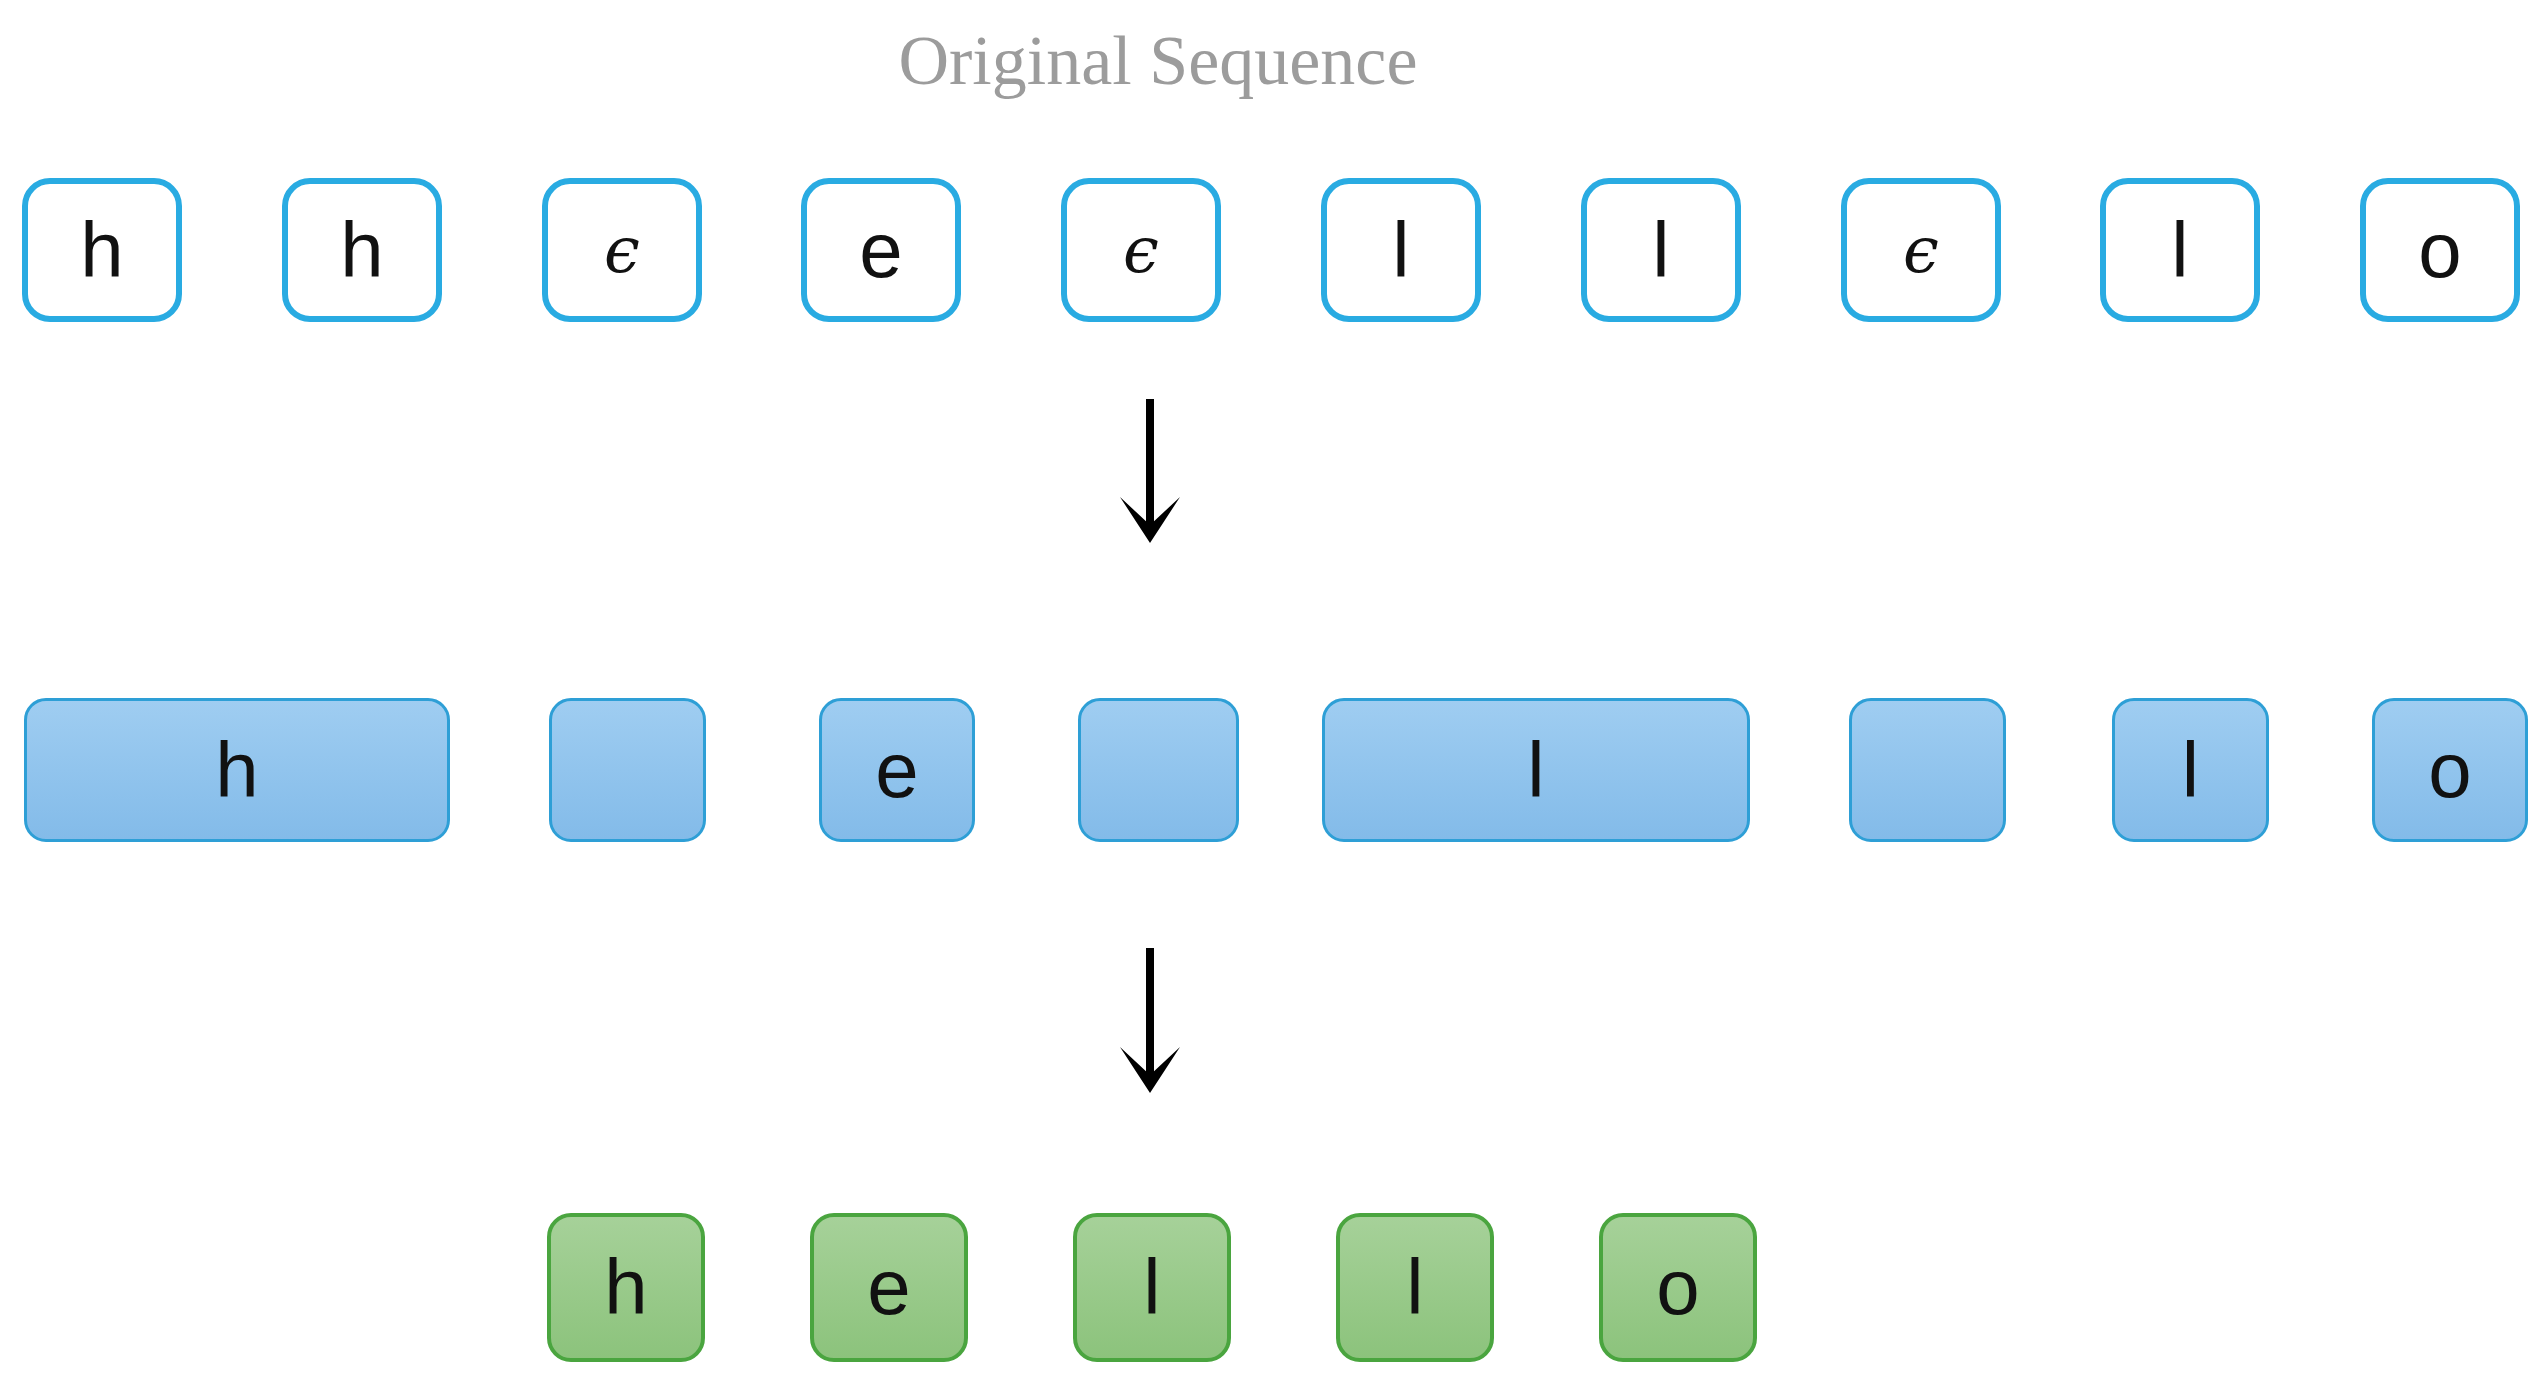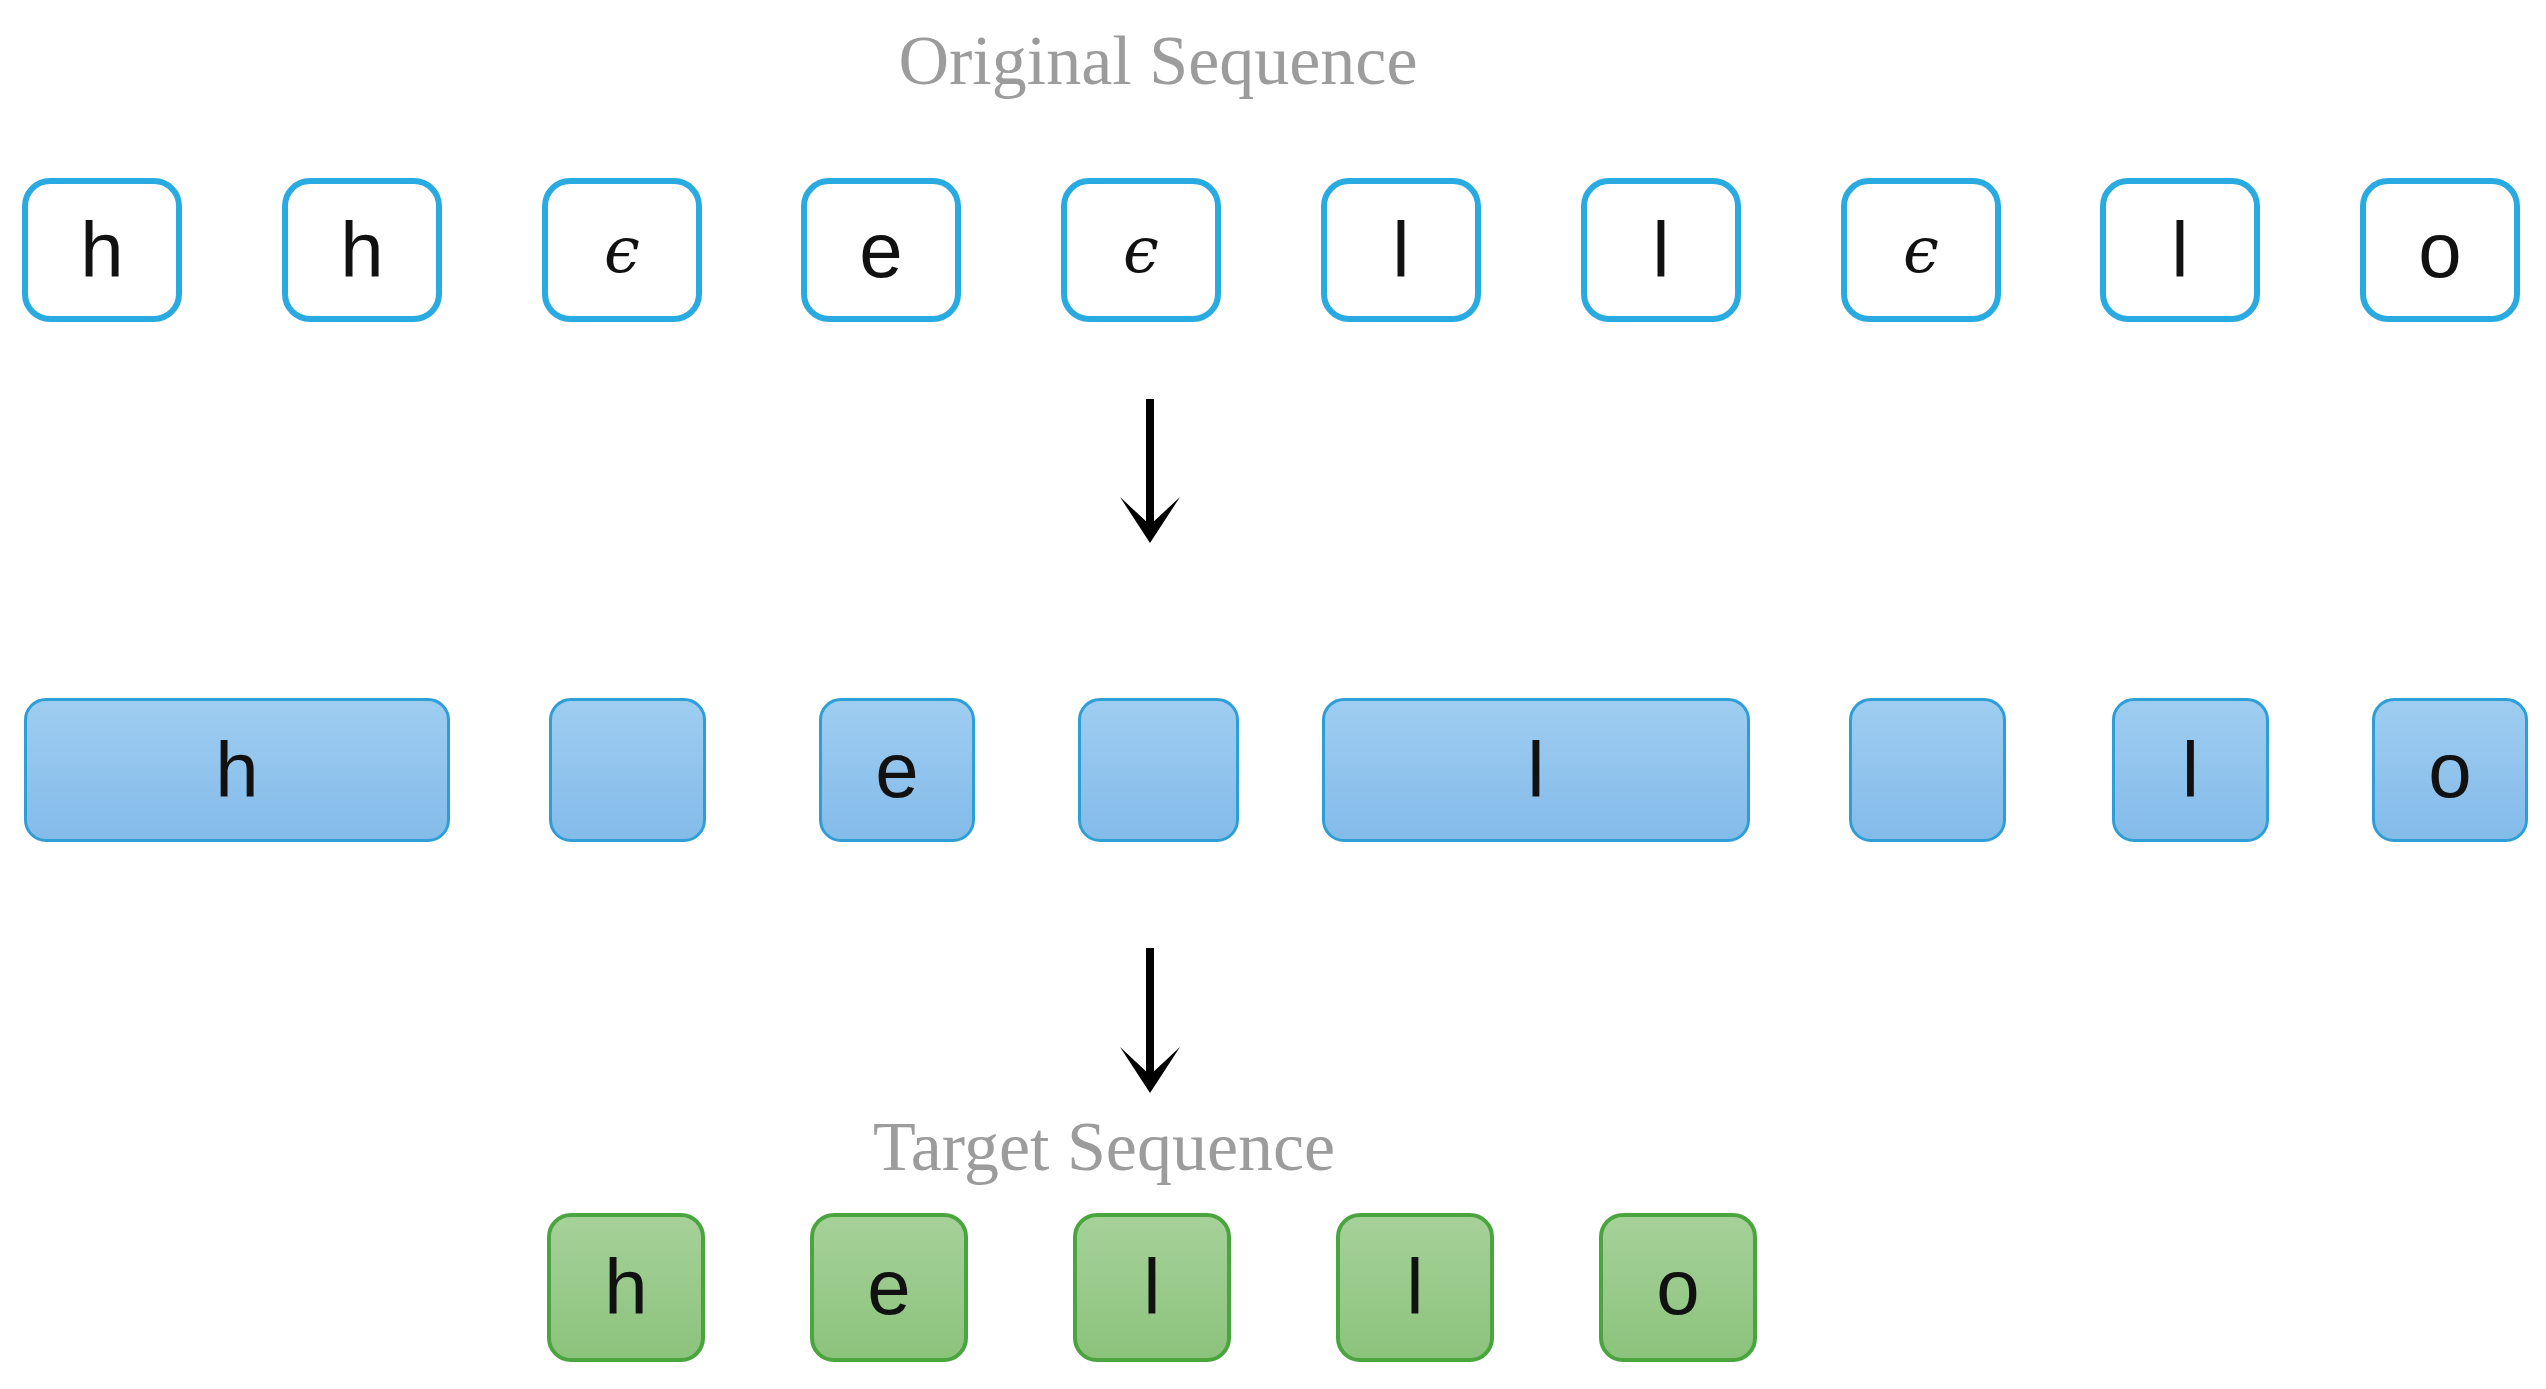--- a/index.html
+++ b/index.html
@@ -124,21 +124,20 @@
         <span></span>
       </div>
       <div class="token processed" style="left: 2112px; top: 698px; width: 157px; height: 144px;">
         <span>l</span>
       </div>
       <div class="token processed" style="left: 2372px; top: 698px; width: 156px; height: 144px;">
         <span>o</span>
       </div>
     </div>
 
-  <div class="row-label" style="left:1104px; top:1108px;">Target Sequence</div>
 
   <div id="row-target">
       <div class="token target" style="left: 547px; top: 1213px; width: 158px; height: 149px;">
         <span>h</span>
       </div>
       <div class="token target" style="left: 810px; top: 1213px; width: 158px; height: 149px;">
         <span>e</span>
       </div>
       <div class="token target" style="left: 1073px; top: 1213px; width: 158px; height: 149px;">
         <span>l</span>

